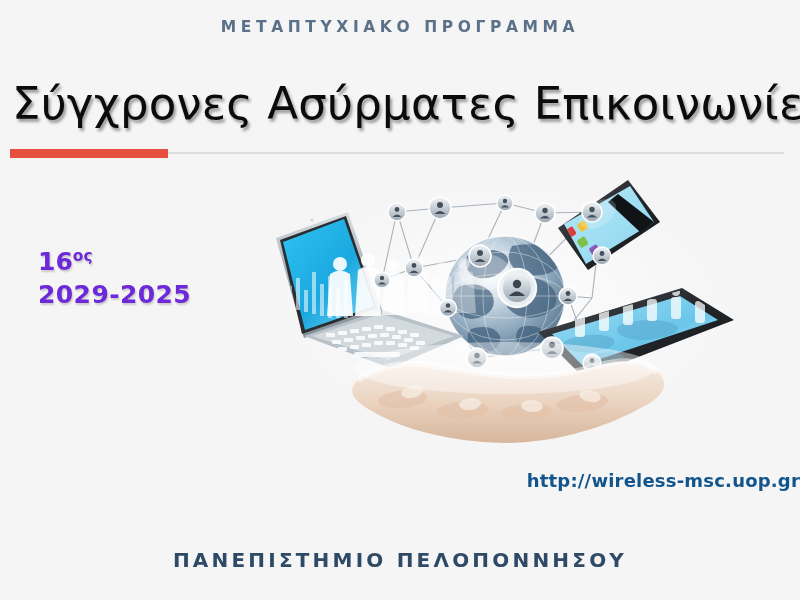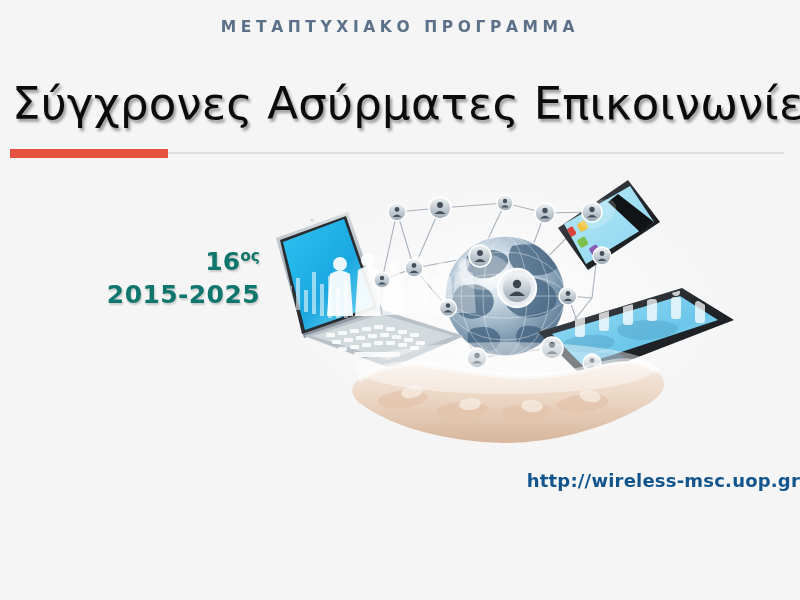--- a/index.html
+++ b/index.html
@@ -75,22 +75,22 @@
     height: 9px;
     background: #e5503f;
   }
 
   
   .cycle-block {
     position: absolute;
     left: 38px;
     top: 246px;
     width: 222px;
-    text-align: right;
-    color: #0f766e;
+    text-align: left;
+    color: #6d28d9;
     font-weight: bold;
     font-family: "DejaVu Sans", "Liberation Sans", sans-serif;
     text-shadow: 1px 2px 2px rgba(0,0,0,0.18);
   }
   .cycle-num {
     font-size: 25px;
     line-height: 1.26;
     white-space: nowrap;
   }
   .cycle-num sup {
@@ -168,21 +168,21 @@
 
   <div class="main-title">Σύγχρονες Ασύρματες Επικοινωνίες</div>
 
   <div class="rule-wrap">
     <div class="rule-line"></div>
     <div class="rule-accent"></div>
   </div>
 
   <div class="cycle-block">
     <div class="cycle-num"><span>16</span><sup>ος</sup></div>
-    <div class="cycle-years">2015-2025</div>
+    <div class="cycle-years">2029-2025</div>
   </div>
 
   <div class="artwork">
     <svg width="486" height="288" viewBox="0 0 486 288" xmlns="http://www.w3.org/2000/svg">
       <defs>
         <linearGradient id="gScreen" x1="0" y1="0" x2="1" y2="1">
           <stop offset="0%" stop-color="#2fc3f2"></stop>
           <stop offset="55%" stop-color="#1aa8e0"></stop>
           <stop offset="100%" stop-color="#7fd9f3"></stop>
         </linearGradient>
@@ -487,14 +487,15 @@
         <ellipse cx="243" cy="200" rx="150" ry="26" fill="#ffffff" opacity="0.42"></ellipse>
       </g>
 
       <rect x="0" y="0" width="486" height="288" fill="none"></rect>
     </svg>
   </div>
 
   <div class="url">http://wireless-msc.uop.gr</div>
 
 
+  <div class="univ">ΠΑΝΕΠΙΣΤΗΜΙΟ ΠΕΛΟΠΟΝΝΗΣΟΥ</div>
 
 </div>
 
 </body></html>

